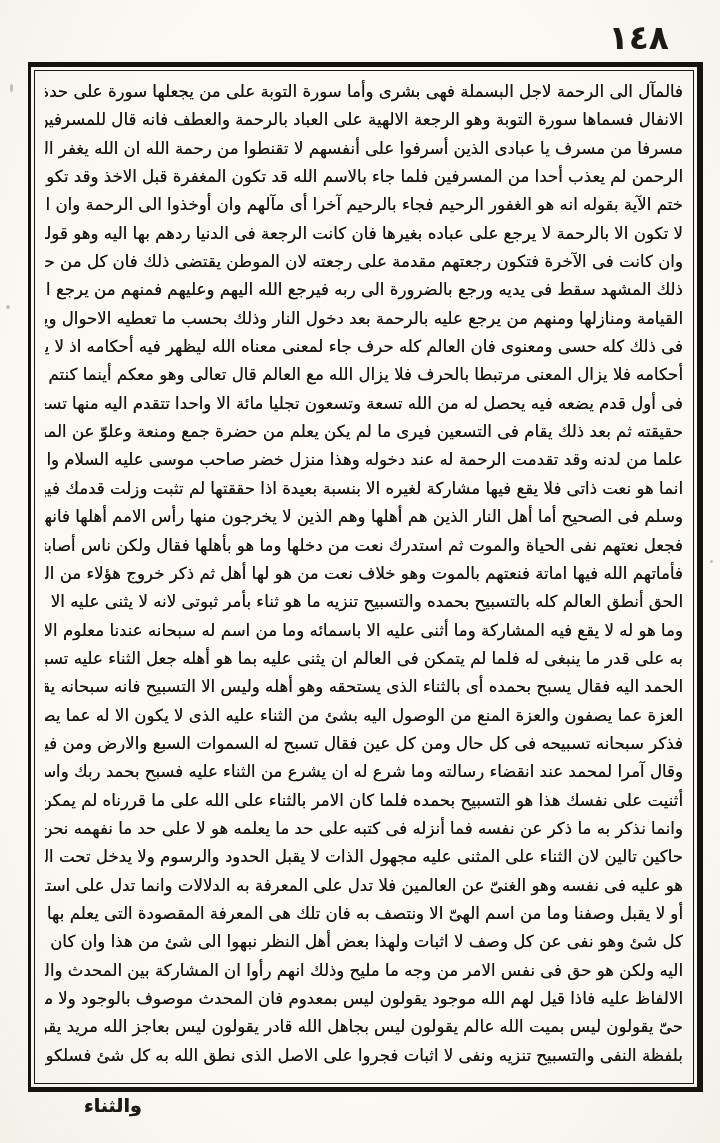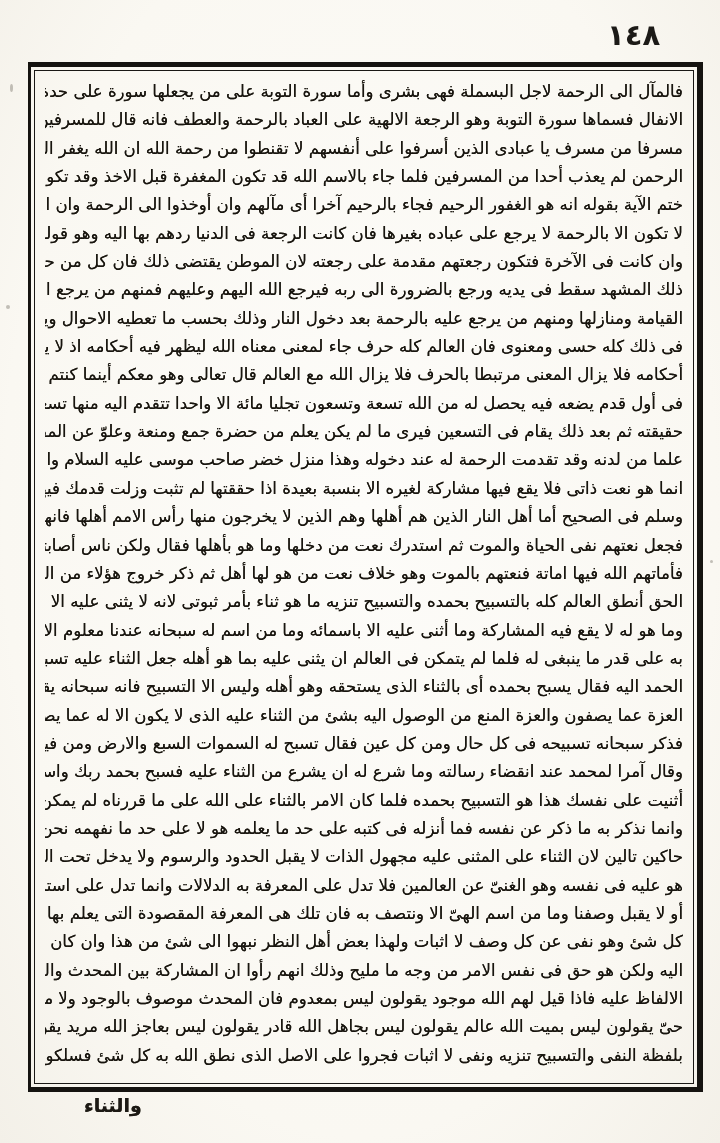--- a/index.html
+++ b/index.html
@@ -6,23 +6,23 @@
   body{
     width:720px;height:1143px;position:relative;overflow:hidden;
     background:#fbfaf6;
     font-family:"DejaVu Sans",sans-serif;
   }
   .page{
     position:absolute;inset:0;
     background:radial-gradient(ellipse at 50% 45%, #fdfcf9 0%, #faf8f2 70%, #f3f0e8 100%);
   }
   .page-number{
-    position:absolute;top:18px;left:607px;width:90px;
-    text-align:left;
-    font-size:29px;font-weight:bold;color:#1c1a17;
+    position:absolute;top:18px;left:579px;width:90px;
+    text-align:right;
+    font-size:33px;font-weight:bold;color:#1c1a17;
     letter-spacing:2px;
   }
   .frame-outer{
     position:absolute;left:28px;top:62px;width:675px;height:1030px;
     box-sizing:border-box;
     border:3px solid #151310;
     border-top-width:5px;border-right-width:6px;border-bottom-width:5px;
     padding:3px;
     background:transparent;
   }

